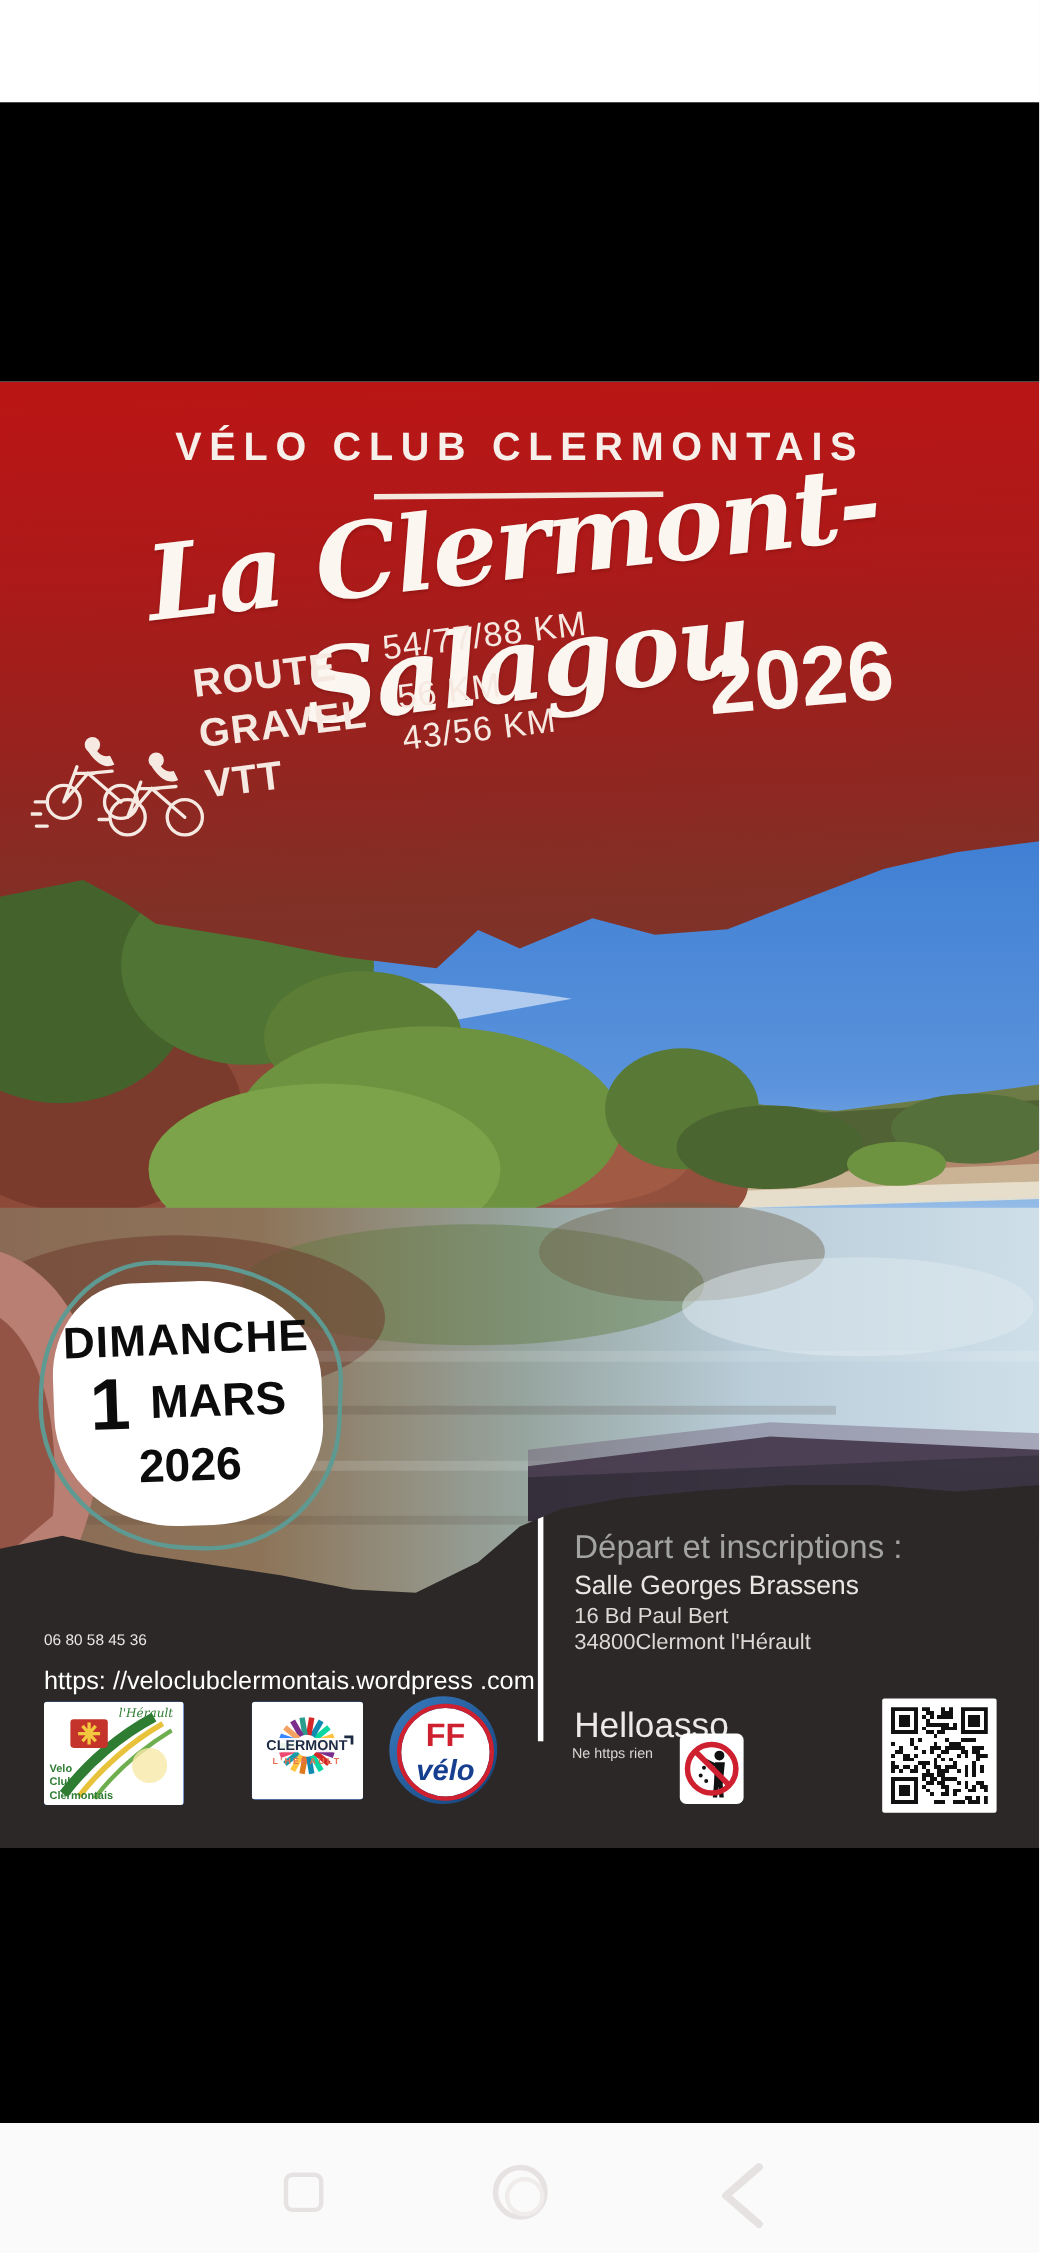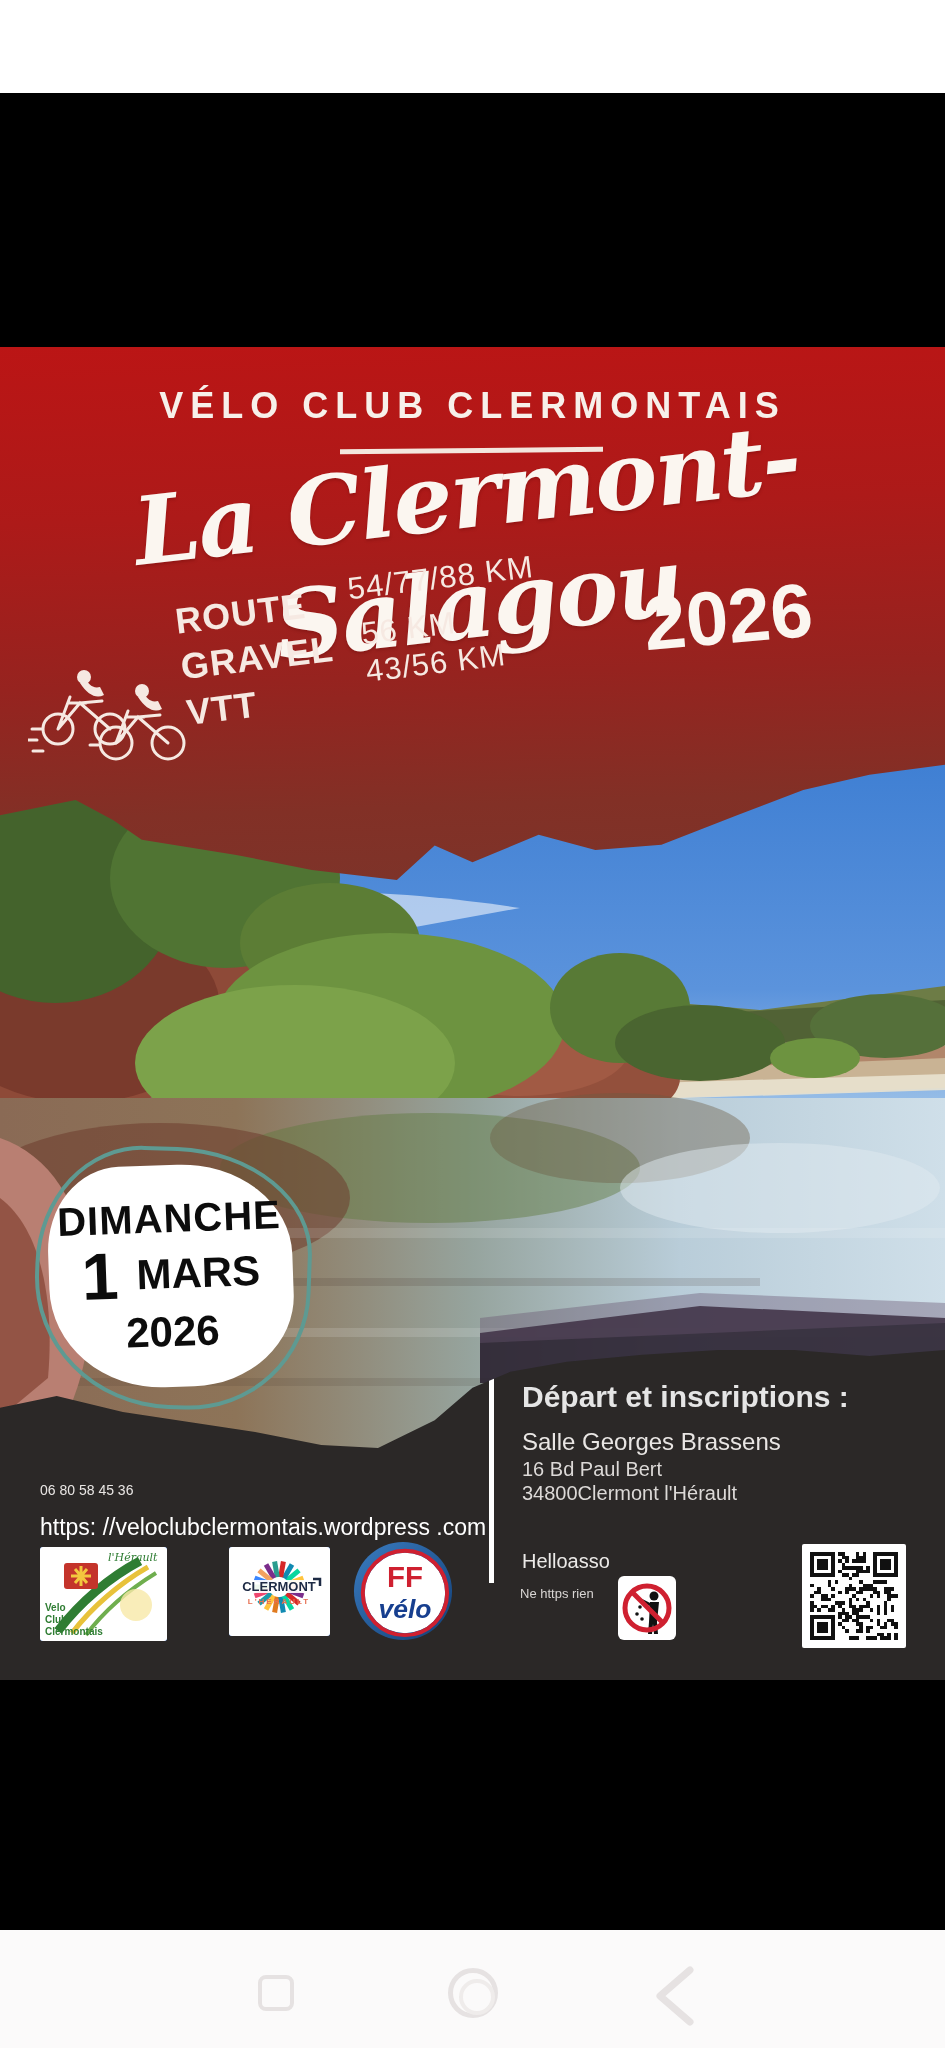--- a/index.html
+++ b/index.html
@@ -49,26 +49,26 @@
   .badge-year { font-size:42px; font-weight:800; }
 
   
   .info-section { left:0; top:1340px; width:945px; height:590px; background:#2b2827;
     clip-path:polygon(0% 11.5%,6% 9.5%,13% 12.2%,20% 13.9%,27% 15.6%,34% 17.8%,40% 18.3%,46% 13.6%,50% 8.1%,54% 5.4%,60% 3.7%,68% 2.5%,76% 1.7%,84% 1.7%,92% 2.7%,100% 1.7%,100% 100%,0% 100%); }
   .black-band { position:absolute; left:0; top:340px; width:945px; height:250px; background:#000000; }
   .contact-heading { position:absolute; left:40px; top:95px; color:#fff; font-size:33px; font-weight:800; }
   .contact-phone { position:absolute; left:40px; top:142px; color:#e9e6e4; font-size:14px; }
   .contact-website { position:absolute; left:40px; top:174px; color:#ffffff; font-size:23px; }
   .col-divider { position:absolute; left:489px; top:38px; width:5px; height:205px; background:#ffffff; }
-  .start-heading { position:absolute; left:522px; top:40px; color:#e5e5e5; font-size:30px; font-weight:700; }
+  .start-heading { position:absolute; left:522px; top:50px; color:#a3a3a3; font-size:30px; font-weight:400; }
   .start-venue { position:absolute; left:522px; top:88px; color:#e9e6e4; font-size:24px; }
   .start-addr1 { position:absolute; left:522px; top:118px; color:#dcd9d7; font-size:20px; }
   .start-addr2 { position:absolute; left:522px; top:142px; color:#dcd9d7; font-size:20px; }
   .start-reg1 { position:absolute; left:522px; top:180px; color:#eceae8; font-size:24px; }
-  .start-reg2 { position:absolute; left:522px; top:210px; color:#eceae8; font-size:20px; }
+  .start-reg2 { position:absolute; left:522px; top:210px; color:#eceae8; font-size:32px; }
   .logo-tile { position:absolute; background:#3b82f6; border-radius:3px; overflow:hidden; }
   .club-logo { left:40px; top:207px; width:127px; height:94px; }
   .city-logo { left:229px; top:207px; width:101px; height:89px; }
   .ff-logo { position:absolute; left:352px; top:200px; width:102px; height:102px; }
   .ne-jetez { position:absolute; left:520px; top:246px; width:96px; color:#d9d6d4; font-size:13px; }
   .no-litter { position:absolute; left:618px; top:236px; width:58px; height:64px; background:#fff; border-radius:6px; }
   .qr-tile { position:absolute; left:802px; top:204px; width:104px; height:104px; background:#ffffff; border-radius:2px;
     display:flex; align-items:center; justify-content:center; }
 
   

